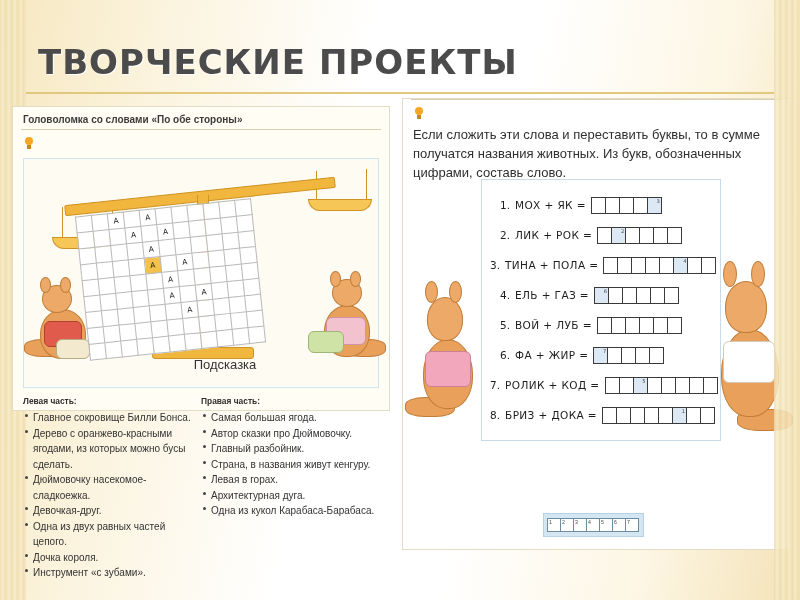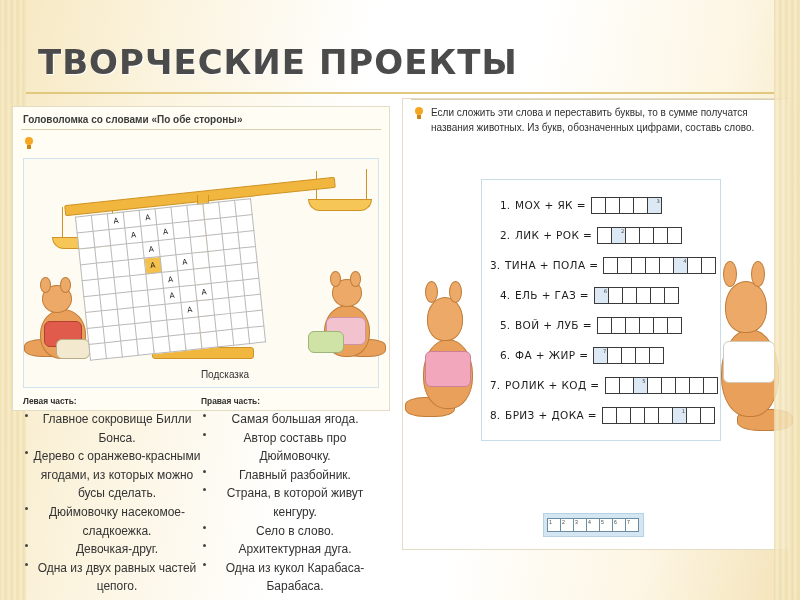--- a/index.html
+++ b/index.html
@@ -90,23 +90,24 @@
   }
   .head-rule {
     height: 1px;
     background: #d9cfae;
     margin: 0 8px 6px 8px;
   }
   .note {
     display: flex;
     gap: 6px;
     padding: 0 12px 6px 10px;
-    font-size: 10px;
+    font-size: 13px;
     line-height: 1.45;
     color: #2f2f2f;
+    flex-direction: column;
   }
   .bulb {
     flex: 0 0 auto;
     width: 12px;
     height: 14px;
     position: relative;
   }
   .bulb:before {
     content: "";
     position: absolute;
@@ -202,22 +203,22 @@
     color: #222;
     font-family: "DejaVu Sans", sans-serif;
   }
   table.grid td.hl {
     background: #f3c14c;
   }
   .hint-label {
     position: absolute;
     left: 50%;
     transform: translateX(-50%);
-    bottom: 7px;
-    font-size: 10px;
+    bottom: 15px;
+    font-size: 13px;
     color: #333;
     padding-left: 48px;
   }
 
   .kangaroo {
     position: absolute;
   }
   .k-body {
     position: absolute;
     background: #e8a05a;
@@ -260,24 +261,23 @@
     font-weight: bold;
     color: #2e2e2e;
   }
   .col ul {
     margin: 0;
     padding-left: 10px;
     list-style: none;
   }
   .col li {
     position: relative;
-    font-size: 12px;
+    font-size: 10px;
     line-height: 1.55;
     color: #333;
-    text-align: center;
   }
   .col li:before {
     content: "";
     position: absolute;
     left: -8px;
     top: 4px;
     width: 3px;
     height: 3px;
     border-radius: 50%;
     background: #444;
@@ -543,24 +543,24 @@
             <li>Девочкая-друг.</li>
             <li>Одна из двух равных частей цепого.</li>
             <li>Дочка короля.</li>
             <li>Инструмент «с зубами».</li>
           </ul>
       </div>
       <div class="col">
         <h4>Правая часть:</h4>
         <ul id="right-clues">
             <li>Самая большая ягода.</li>
-            <li>Автор составь про Дюймовочку.</li>
+            <li>Автор сказки про Дюймовочку.</li>
             <li>Главный разбойник.</li>
-            <li>Страна, в которой живут кенгуру.</li>
-            <li>Село в слово.</li>
+            <li>Страна, в названия живут кенгуру.</li>
+            <li>Левая в горах.</li>
             <li>Архитектурная дуга.</li>
             <li>Одна из кукол Карабаса-Барабаса.</li>
           </ul>
       </div>
     </div>
   </div>
 
   <div class="card right-card">
     <div class="head-rule"></div>
     <div class="note">

